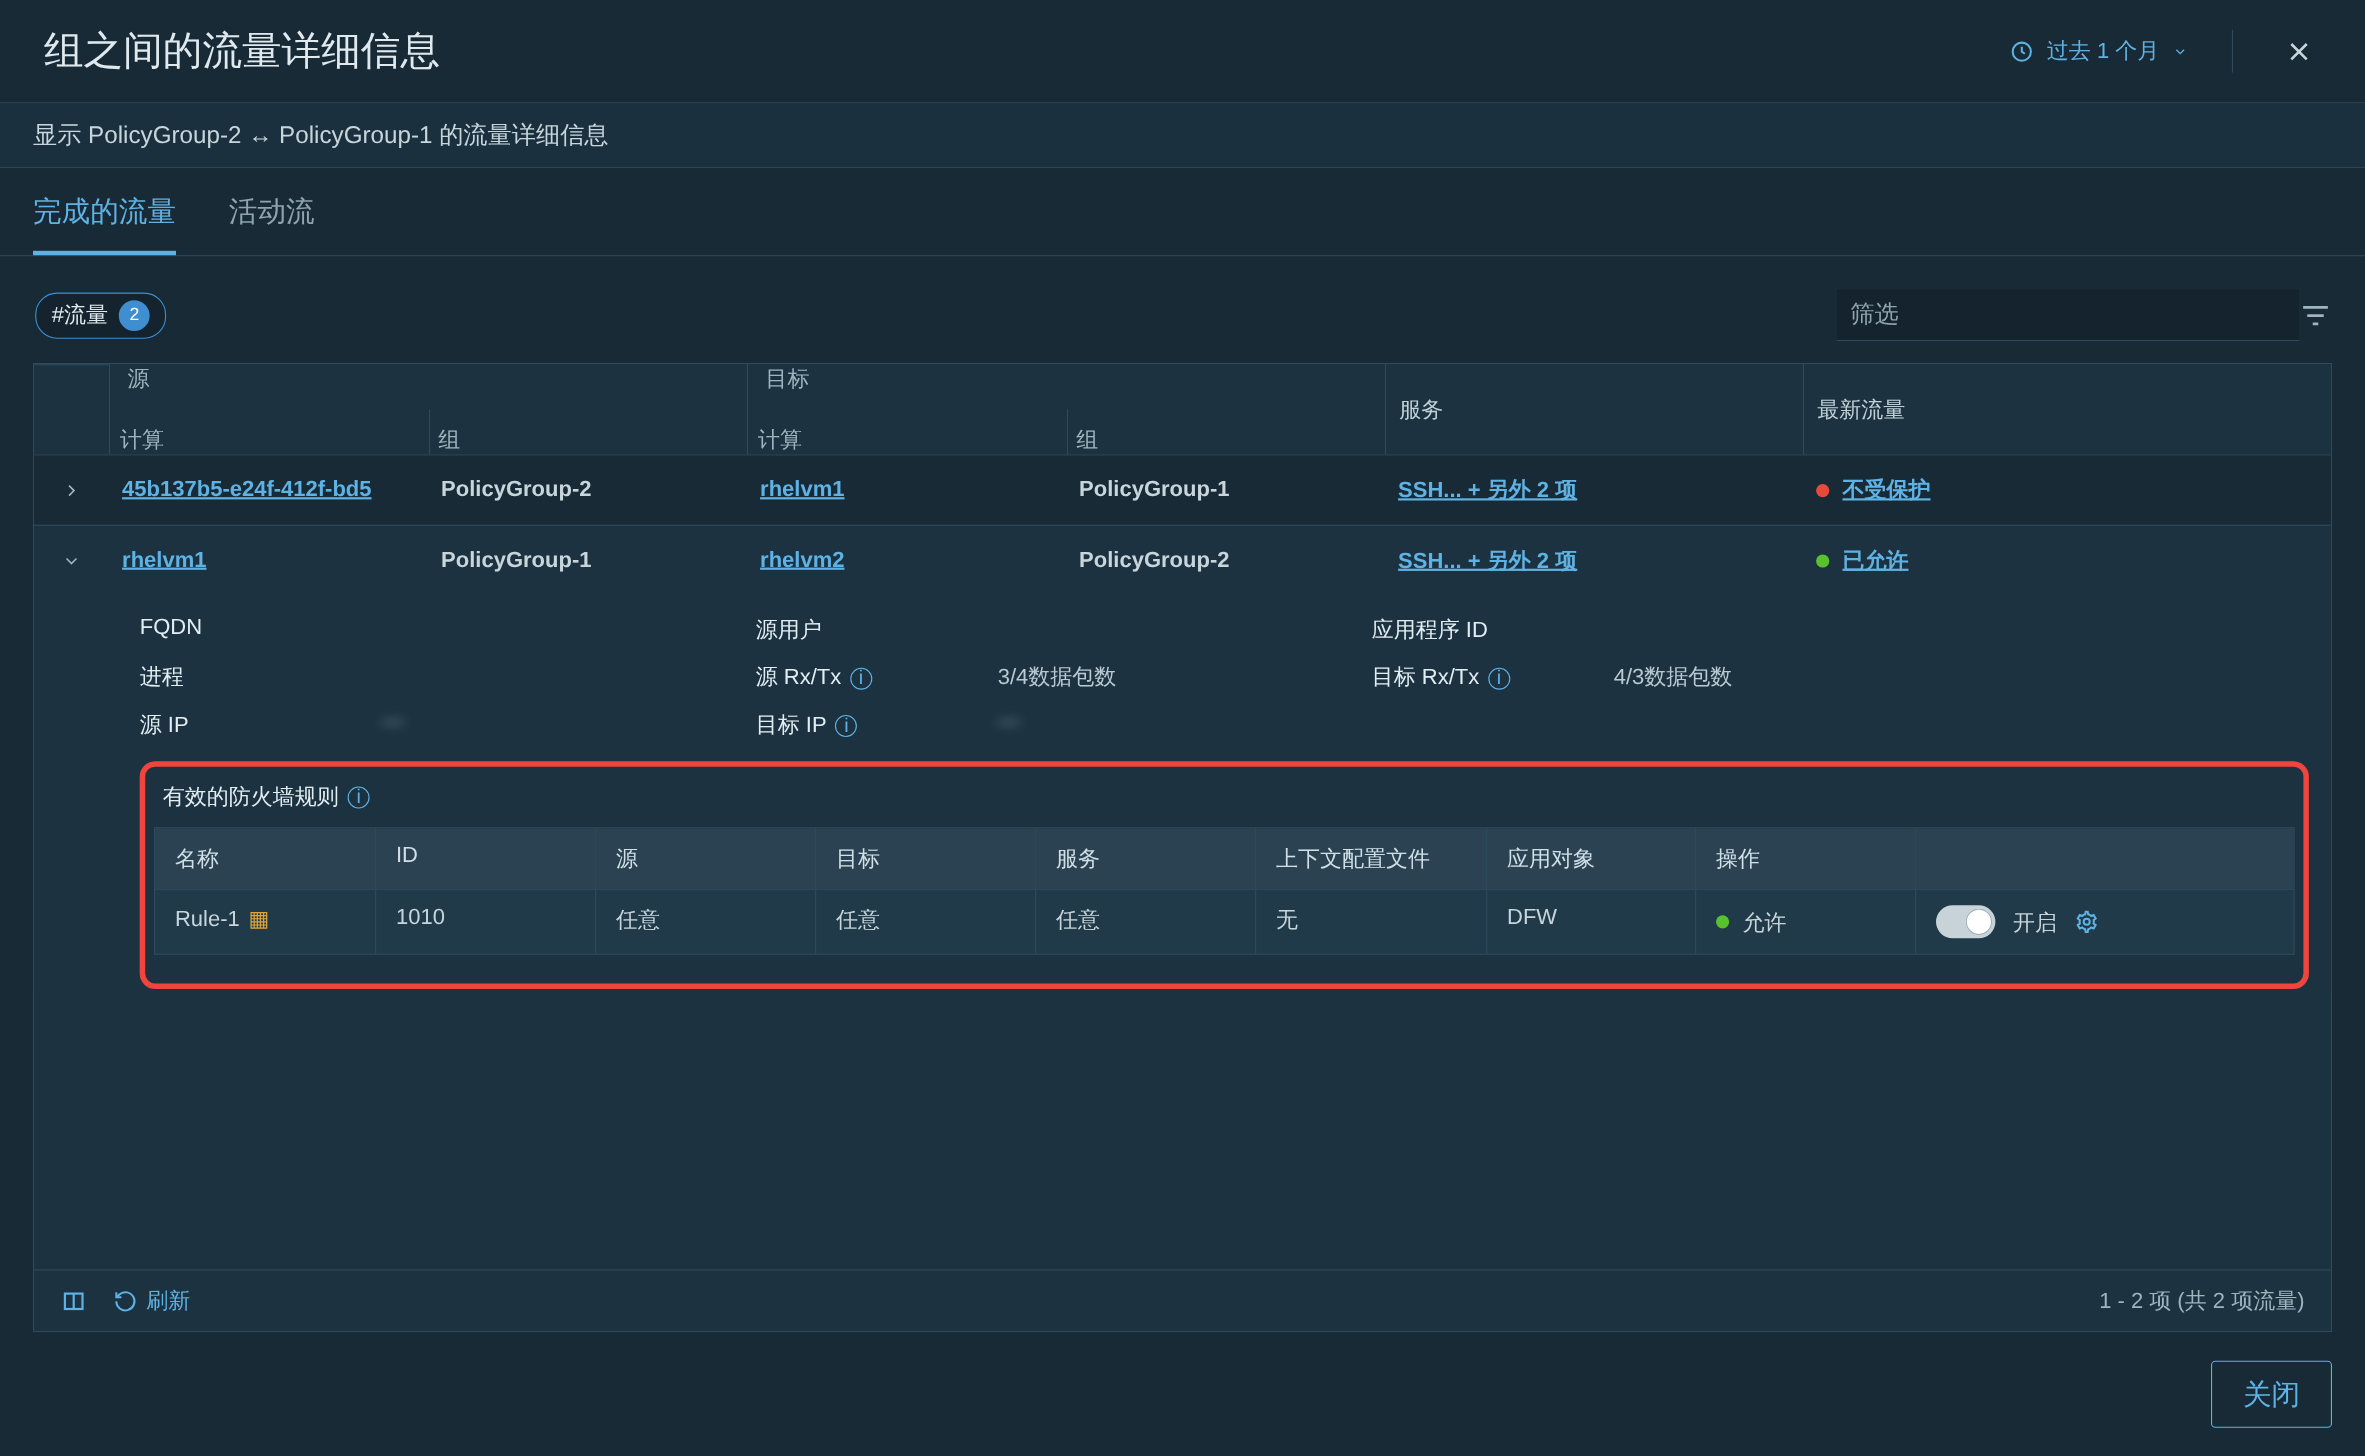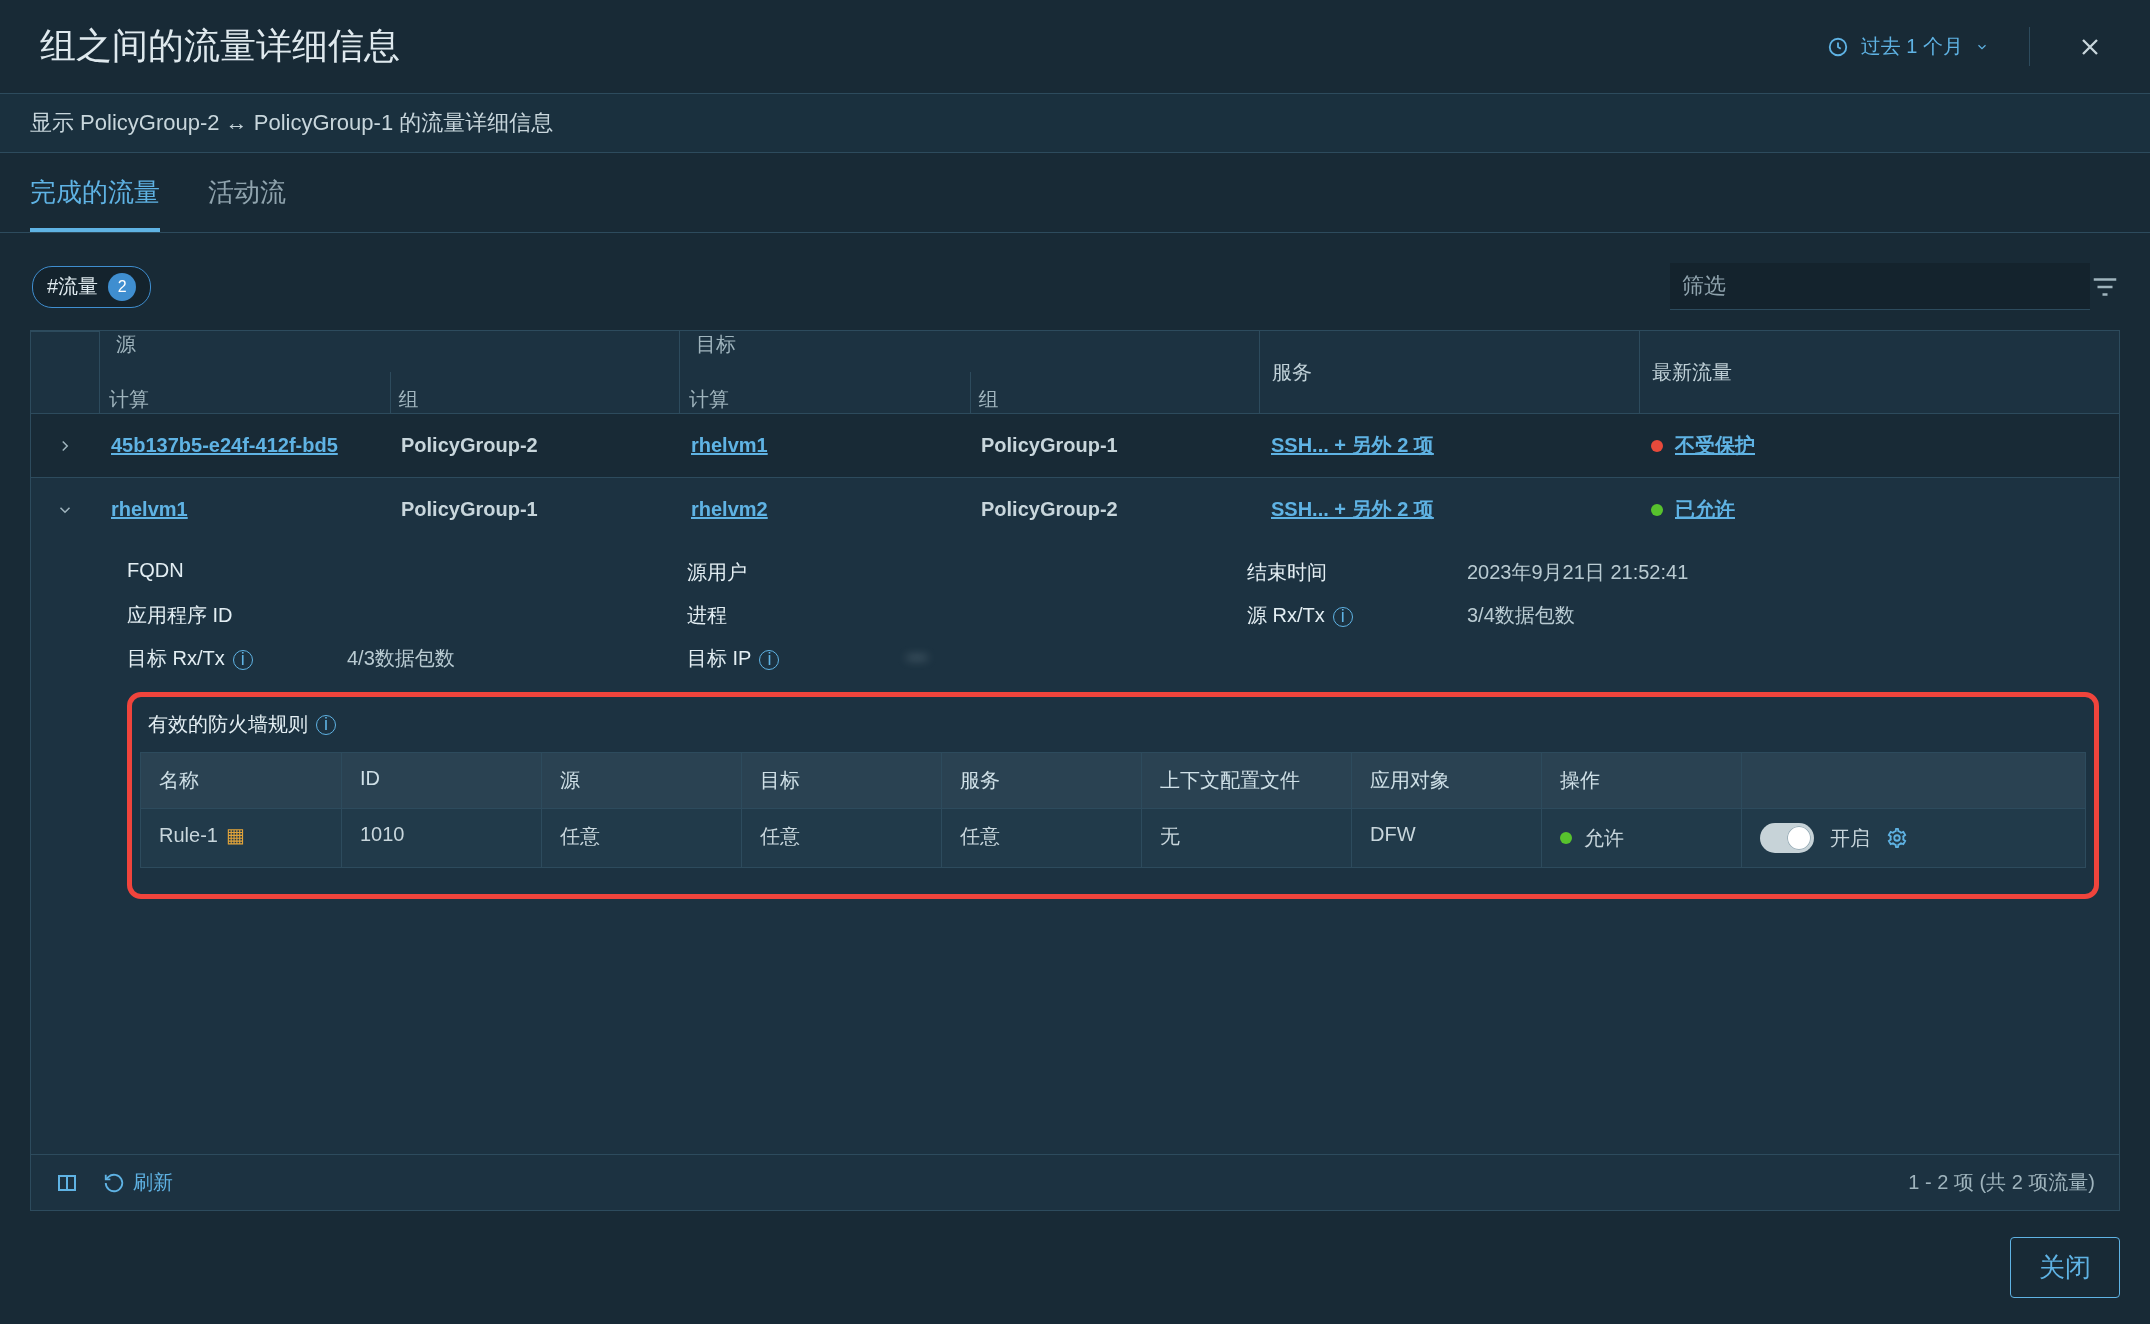--- a/index.html
+++ b/index.html
@@ -281,41 +281,41 @@
       <div class="details">
         <div class="kv-grid">
           <div class="kv">
               <span class="k">FQDN</span>
               <span class="v"></span>
             </div>
           <div class="kv">
               <span class="k">源用户</span>
               <span class="v"></span>
             </div>
-          <div class="kv">
-              <span class="k">结束时间</span>
-              <span class="v">2023年9月21日 21:52:41</span>
-            </div>
 
           <div class="kv">
               <span class="k">应用程序 ID</span>
               <span class="v"></span>
             </div>
           <div class="kv">
               <span class="k">进程</span>
               <span class="v"></span>
             </div>
           <div class="kv">
               <span class="k"><span>源 Rx/Tx</span><span class="info-icon">i</span></span>
               <span class="v">3/4数据包数</span>
             </div>
 
           <div class="kv">
               <span class="k"><span>目标 Rx/Tx</span><span class="info-icon">i</span></span>
               <span class="v">4/3数据包数</span>
+            </div>
+          <div class="kv">
+              <span class="k">源 IP</span>
+              <span class="v blur">—</span>
             </div>
           <div class="kv">
               <span class="k"><span>目标 IP</span><span class="info-icon">i</span></span>
               <span class="v blur">—</span>
             </div>
         </div>
 
         <div class="rules-wrap">
           <div class="rules-title">
             <span>有效的防火墙规则</span>

